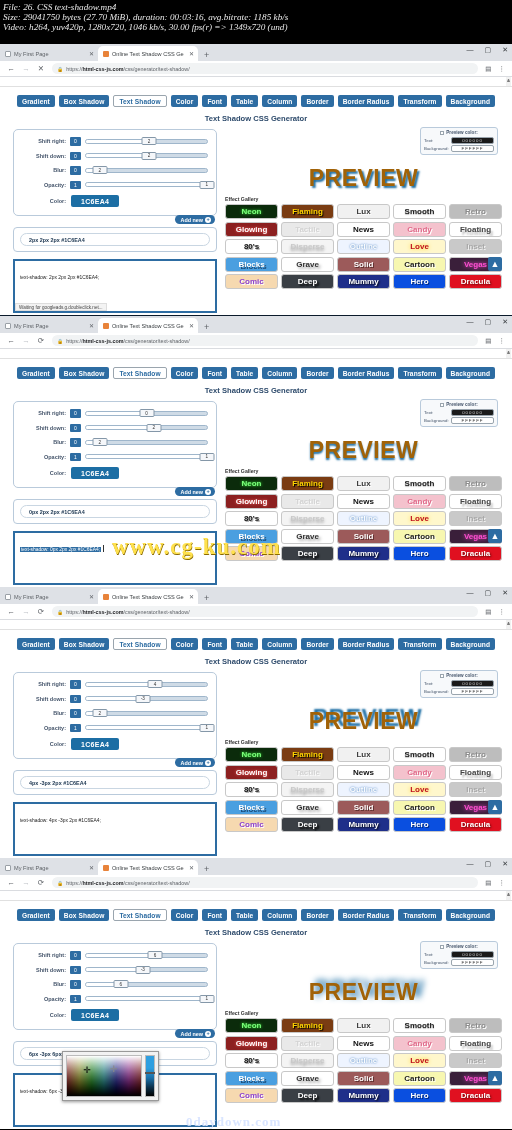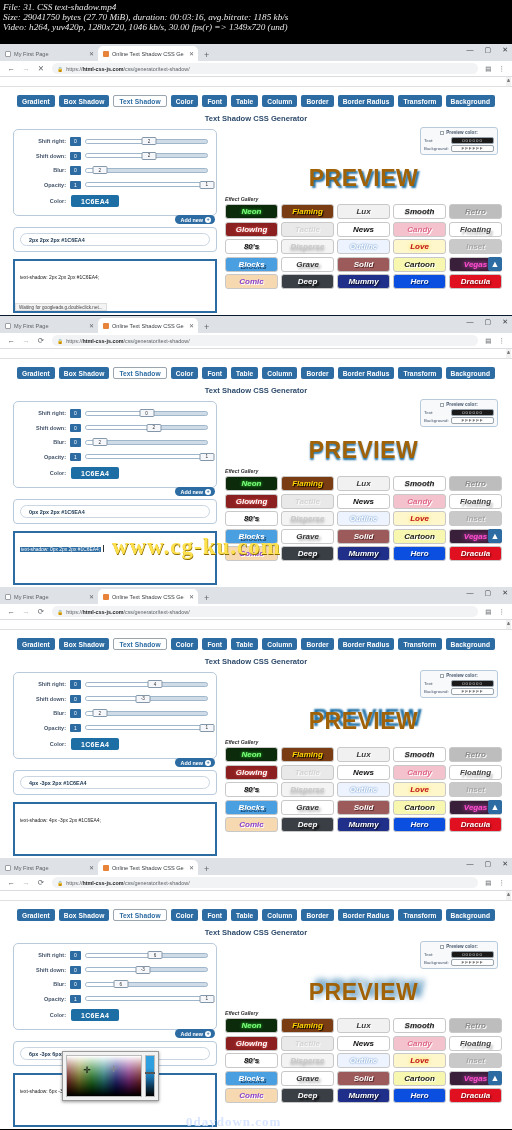--- a/index.html
+++ b/index.html
@@ -176,21 +176,21 @@
   .pcolor .hd .chk { width:4px;height:4px;border:0.8px solid #9aa5ae; background:#fff; display:inline-block;}
   .pcolor .r { display:flex; align-items:center; gap:3px; margin-top:1.5px; }
   .pcolor .r .k { font-size:4.4px; color:#44546a; width:24px; }
   .pcolor .r .v {
     flex:1; font-size:4.4px; text-align:center; border:1px solid #9aa5ae;
     border-radius:2px; letter-spacing:1px;
   }
   .pcolor .r .v.dark { background:#1a1a1a; color:#cfcfcf;}
   .pcolor .r .v.light { background:#fff; color:#333;}
 
-  .galwrap { margin-top:4px;font-style:italic; }
+  .galwrap { margin-top:4px; }
   .galtitle { font-size:5.2px; font-weight:700; color:#333; margin-bottom:2px;}
   .galgrid { display:grid; grid-template-columns:repeat(5, 1fr); gap:2.5px 3px; }
   .gbtn {
     height:15px; border-radius:3px; display:flex; align-items:center; justify-content:center;
     font-size:8px; font-weight:700; white-space:nowrap; overflow:hidden;
     border:1px solid #c8c8c8;
   }
 
   .topbtn {
     position:absolute; right:0px; width:14px; height:14px;
@@ -227,21 +227,21 @@
     background:linear-gradient(to bottom,#2f9fe0 0%, #2f9fe0 30%, #1a6fa8 55%, #0a2c44 80%, #000 100%);
     position:relative;
   }
   .picker .hue .mk { position:absolute; left:-1px; right:-1px; height:2px; background:#555; }
   .topline { height:2px; background:#0b1a2b; }
 </style>
 </head>
 <body>
 
 <div class="meta">
-  <div>File: 31. CSS text-shadow.mp4</div>
+  <div>File: 26. CSS text-shadow.mp4</div>
   <div>Size: 29041750 bytes (27.70 MiB), duration: 00:03:16, avg.bitrate: 1185 kb/s</div>
   <div>Video: h264, yuv420p, 1280x720, 1046 kb/s, 30.00 fps(r) =&gt; 1349x720 (und)</div>
 </div>
 
 <div id="panels-root">
     <div class="panel p1">
       <div class="tabstrip">
         <div class="tab inactive">
           <span class="fav doc"></span>
           <span class="lbl">My First Page</span>

